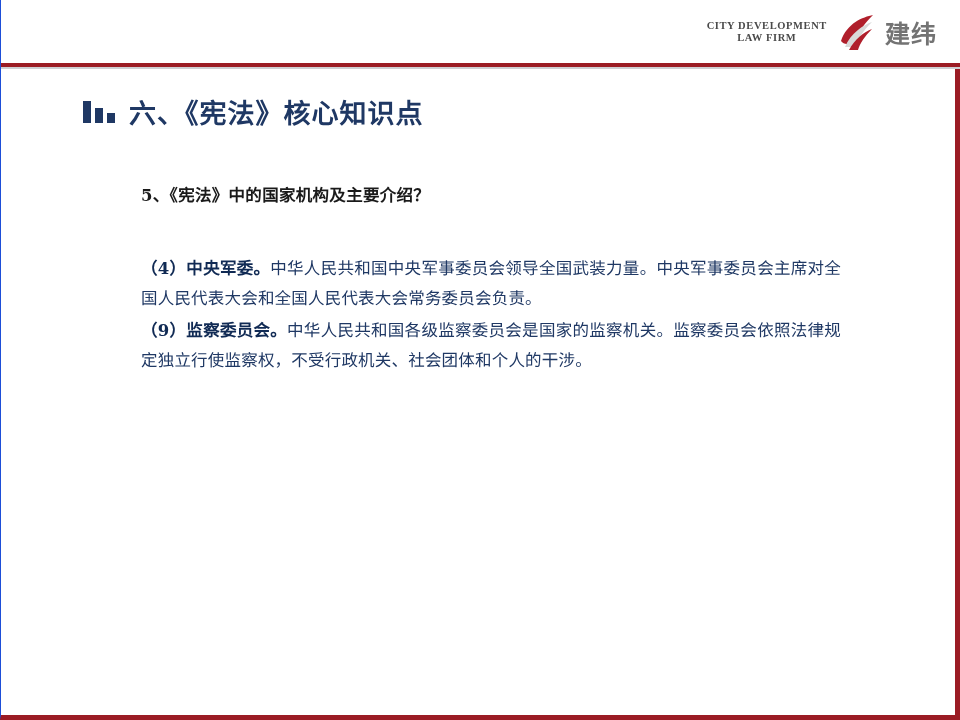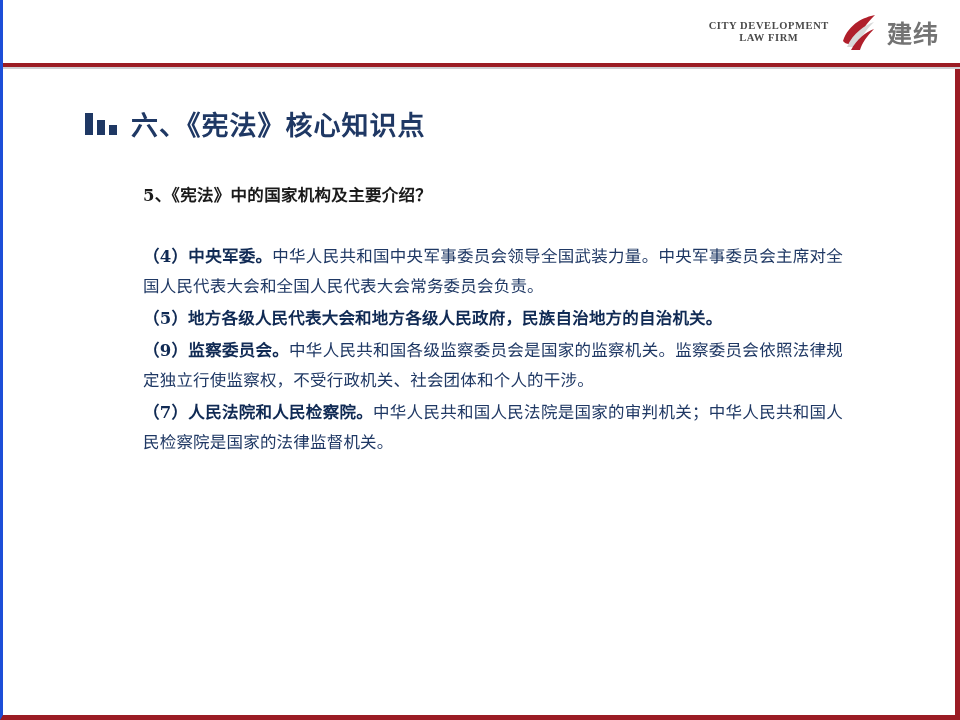--- a/index.html
+++ b/index.html
@@ -16,21 +16,21 @@
   }
 
   
   .slide {
     position: absolute;
     left: 0; top: 0;
     width: 960px;
     height: 720px;
     background: #ffffff;
     box-sizing: border-box;
-    border-left: 3px solid #1d4ed8;
+    border-left: 1px solid #1d4ed8;
     border-bottom: 5px solid #9b1c24;
     border-right: 5px solid #9b1c24;
   }
 
   
   .header {
     position: absolute;
     left: 0; top: 0;
     width: 960px;
     height: 68px;
@@ -88,21 +88,21 @@
     font-weight: bold;
     color: #737373;
     letter-spacing: 1px;
     white-space: nowrap;
   }
 
   
   .title-row {
     position: absolute;
     left: 82px;
-    top: 104px;
+    top: 92px;
     display: flex;
     align-items: center;
     gap: 14px;
   }
   .title-bullets {
     display: flex;
     align-items: flex-end;
     gap: 4px;
     height: 26px;
     margin-bottom: 4px;
@@ -129,21 +129,21 @@
     position: absolute;
     left: 140px;
     top: 182px;
     width: 700px;
   }
   .sub-heading {
     font-family: "DejaVu Serif", "Liberation Serif", serif;
     font-size: 16.5px;
     font-weight: bold;
     color: #1a1a1a;
-    margin-bottom: 36px;
+    margin-bottom: 48px;
     letter-spacing: 0.3px;
   }
 
   .para {
     font-family: "DejaVu Serif", "Liberation Serif", serif;
     font-size: 16.5px;
     color: #1f3864;
     line-height: 30px;
     text-align: justify;
     margin: 0 0 2px 0;
@@ -196,29 +196,23 @@
   <div class="body-area">
 
     <div class="sub-heading">5、《宪法》中的国家机构及主要介绍？</div>
 
     <div class="para-block">
 
       <p class="para">
         <span class="lead">（4）中央军委。</span><span>中华人民共和国中央军事委员会领导全国武装力量。中央军事委员会主席对全国人民代表大会和全国人民代表大会常务委员会负责。</span>
       </p>
 
-      <p class="para">
-        <span class="lead">（5）地方各级人民代表大会和地方各级人民政府，民族自治地方的自治机关。</span><span></span>
-      </p>
 
 
       <p class="para">
         <span class="lead">（9）监察委员会。</span><span>中华人民共和国各级监察委员会是国家的监察机关。监察委员会依照法律规定独立行使监察权，不受行政机关、社会团体和个人的干涉。</span>
       </p>
 
-      <p class="para">
-        <span class="lead">（7）人民法院和人民检察院。</span><span>中华人民共和国人民法院是国家的审判机关；中华人民共和国人民检察院是国家的法律监督机关。</span>
-      </p>
 
     </div>
   </div>
 
 </div>
 
 </body></html>

